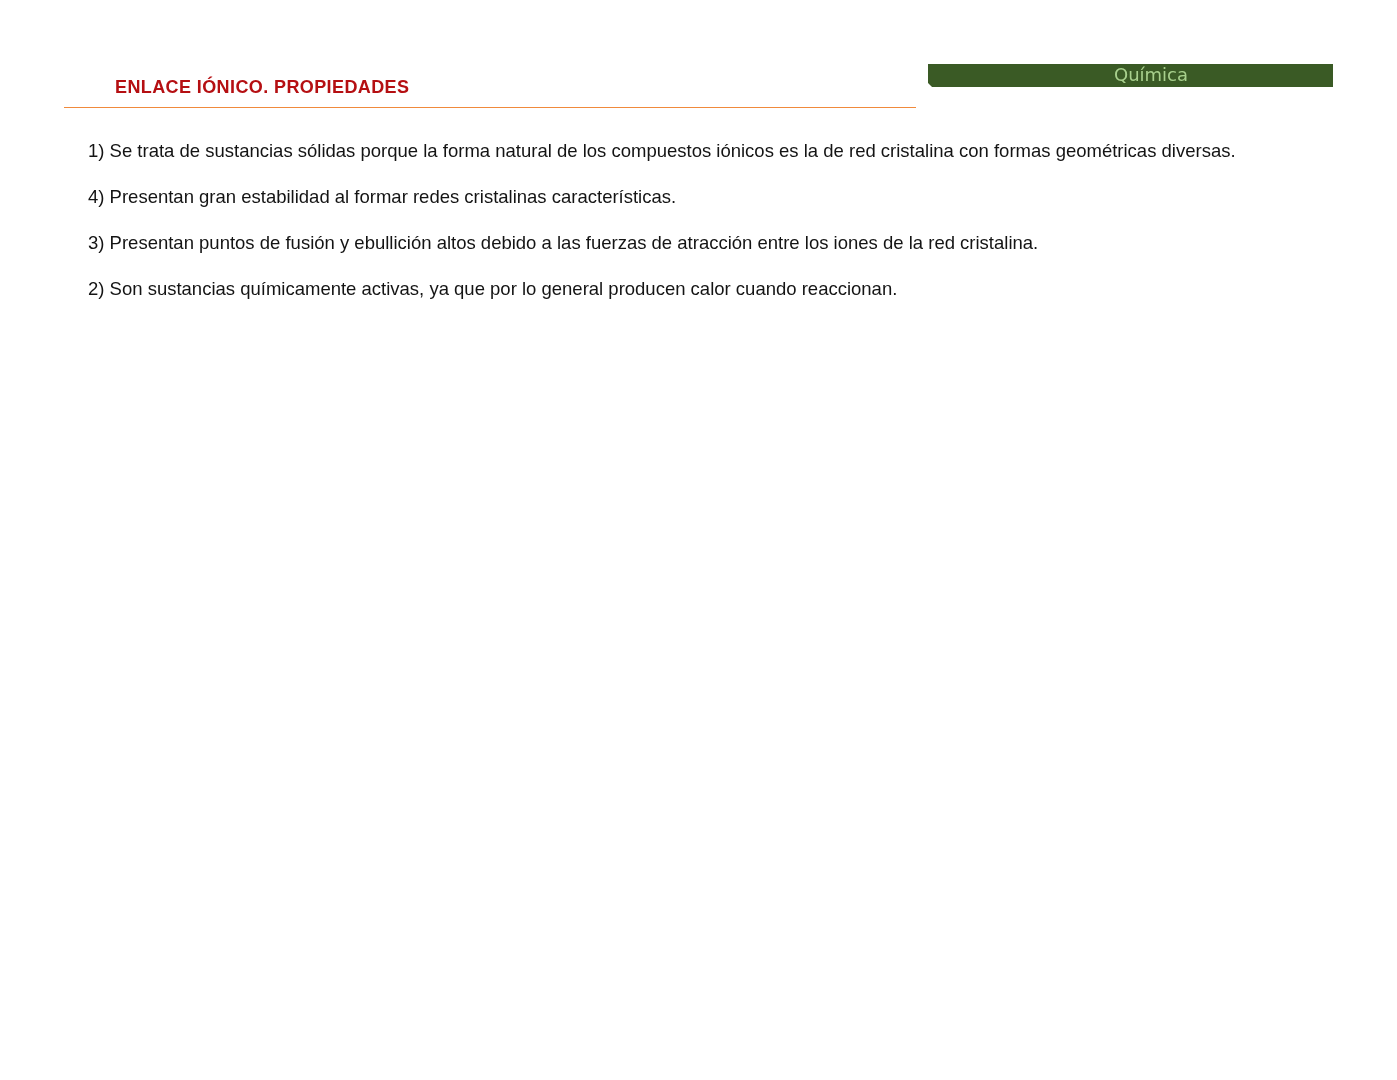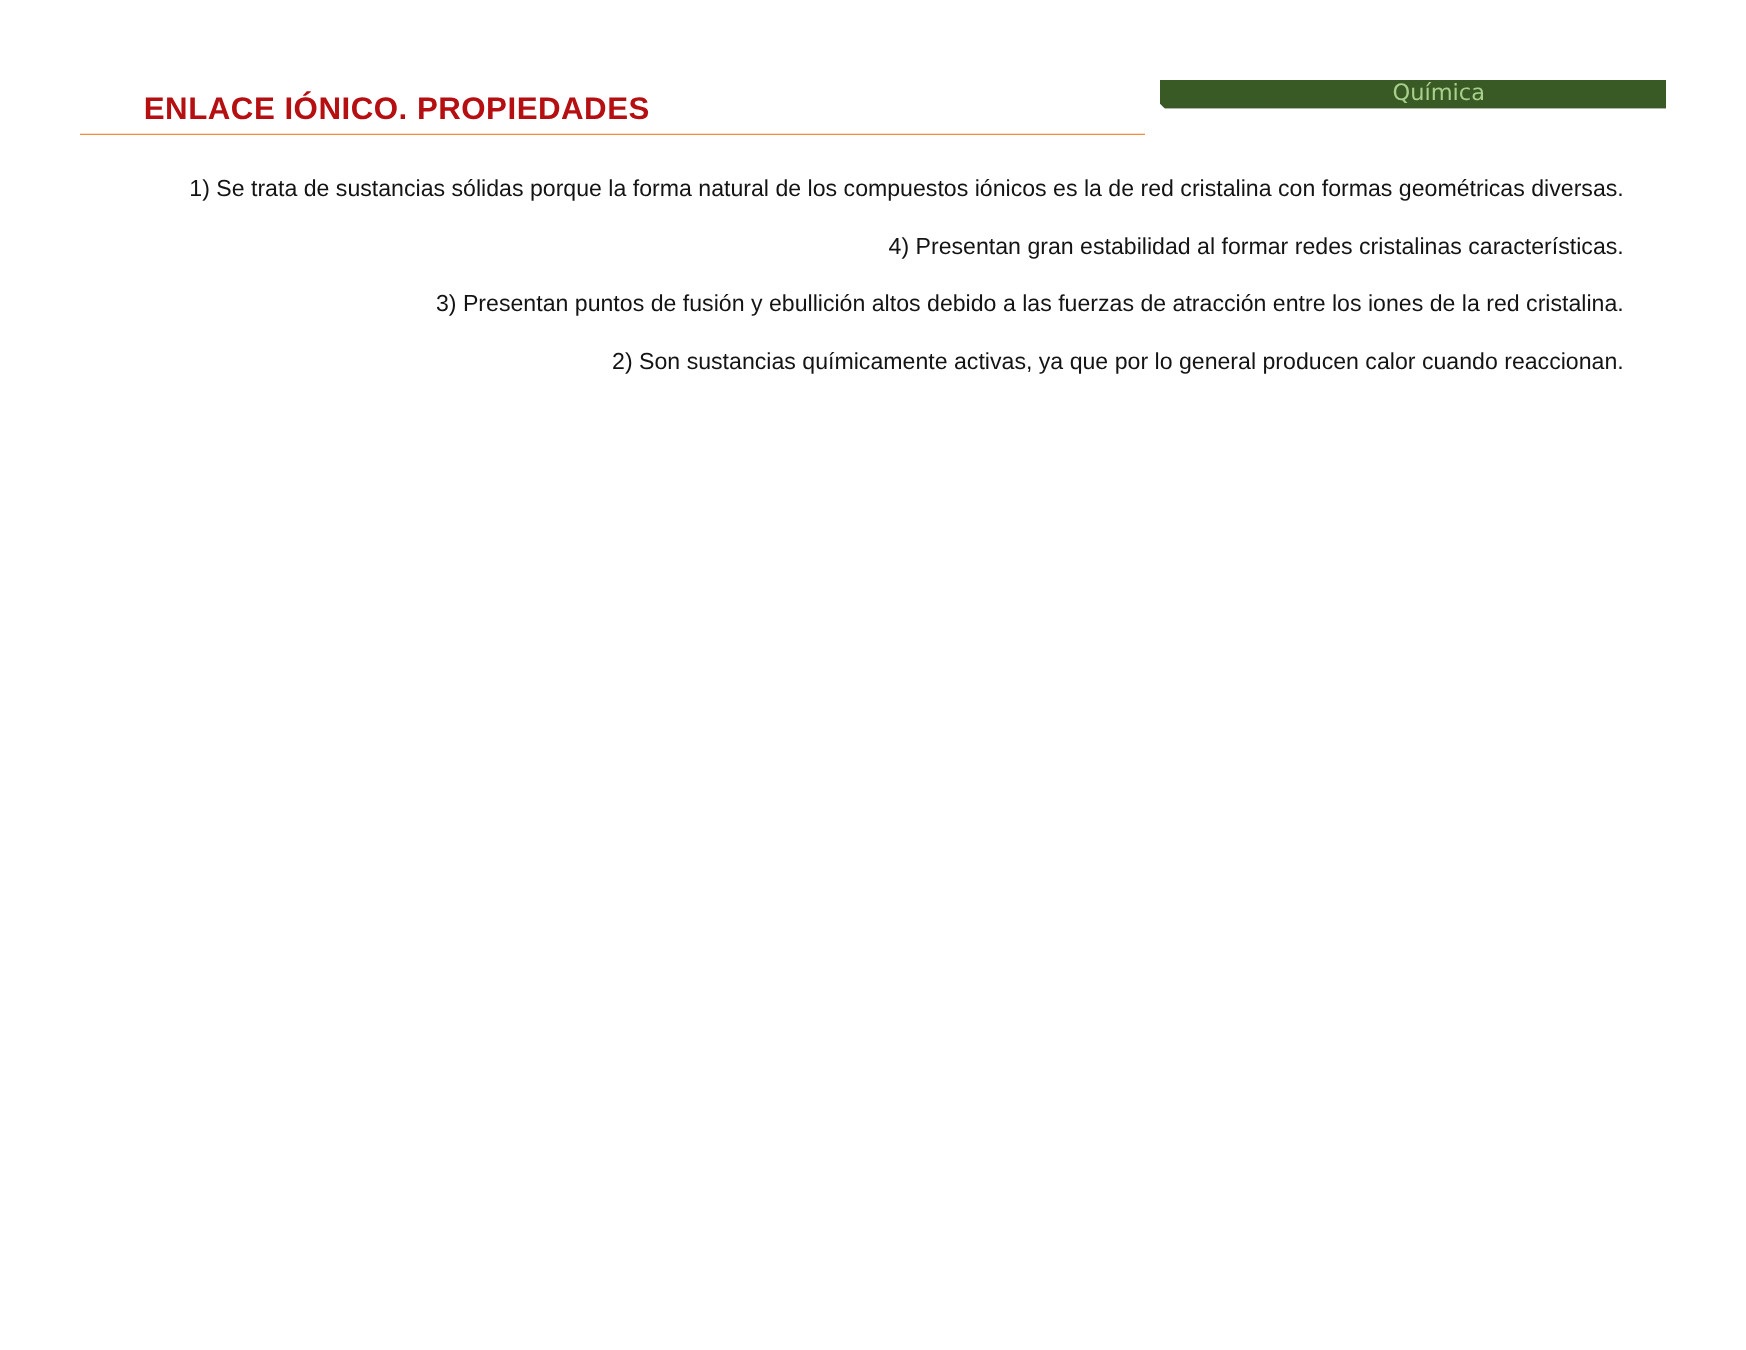--- a/index.html
+++ b/index.html
@@ -14,21 +14,21 @@
       overflow: hidden;
       font-family: "Liberation Sans", sans-serif;
       color: #111111;
     }
     .page-title {
       position: absolute;
       left: 115px;
       top: 75px;
       font-family: "Liberation Sans", sans-serif;
       font-weight: bold;
-      font-size: 25px;
+      font-size: 18px;
       letter-spacing: 0.4px;
       color: #b50f12;
       margin: 0;
       line-height: 24px;
     }
     .title-rule {
       position: absolute;
       left: 64px;
       top: 107px;
       width: 852px;
@@ -69,21 +69,21 @@
       color: #141414;
     }
     .para {
       margin: 0 0 11px 0;
       text-align: justify;
     }
     .para.indented {
       text-indent: 100px;
     }
     .para.single {
-      text-align: right;
+      text-align: left;
       white-space: nowrap;
     }
   </style>
 </head>
 <body>
 
 <h1 class="page-title">ENLACE IÓNICO. PROPIEDADES</h1>
 <div class="title-rule"></div>
 
 <div class="subject-banner">

